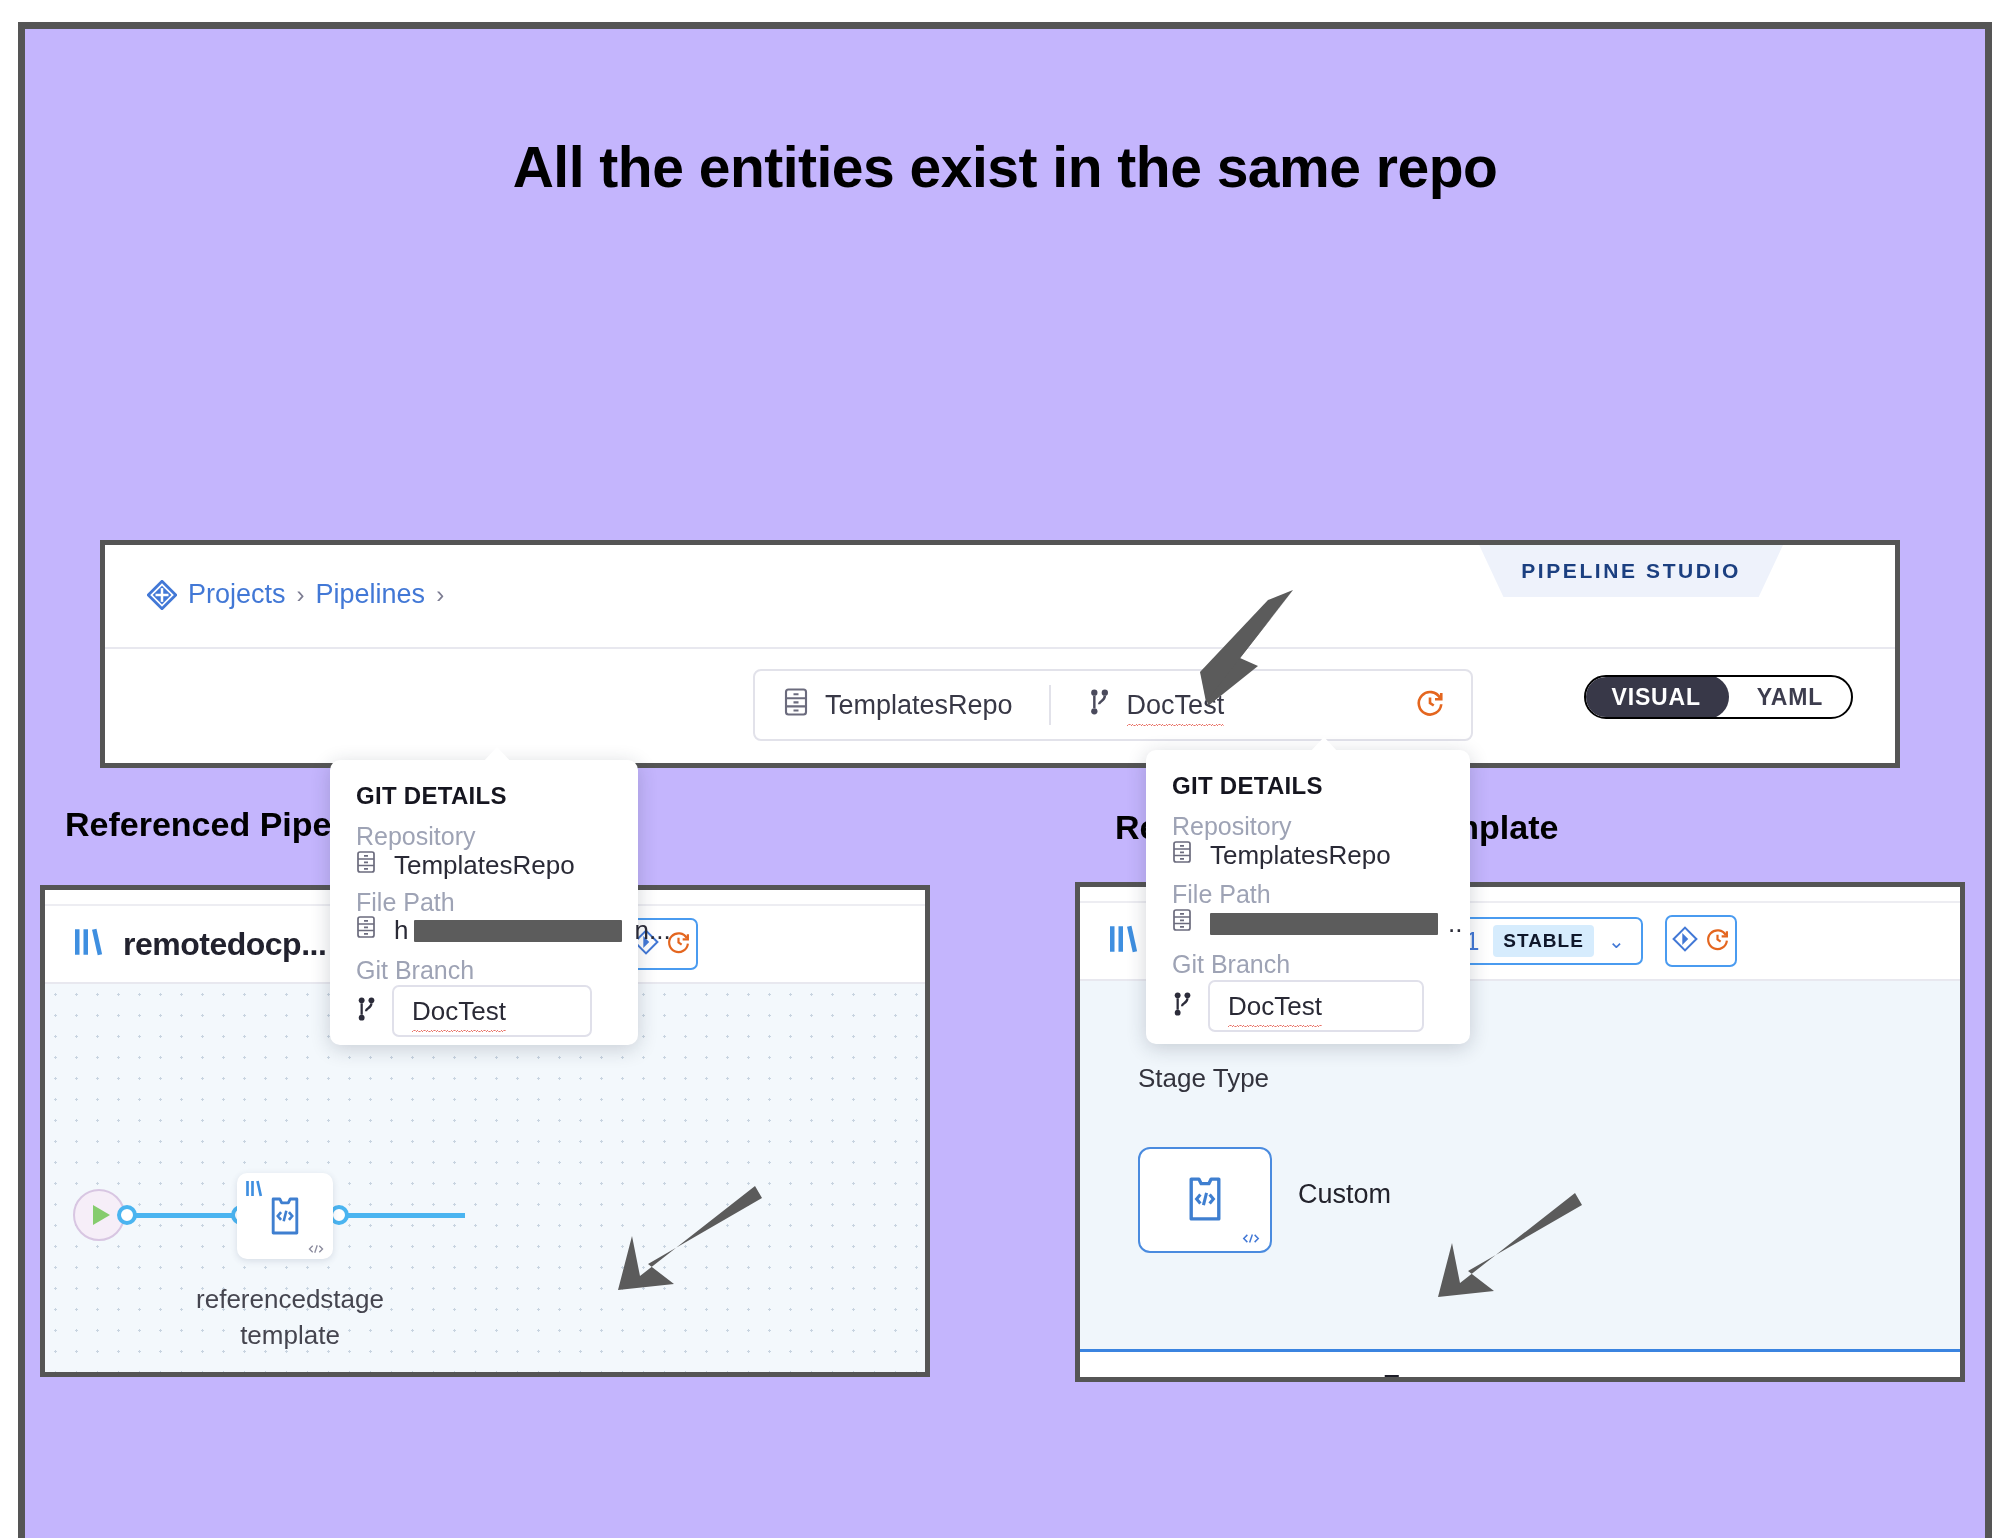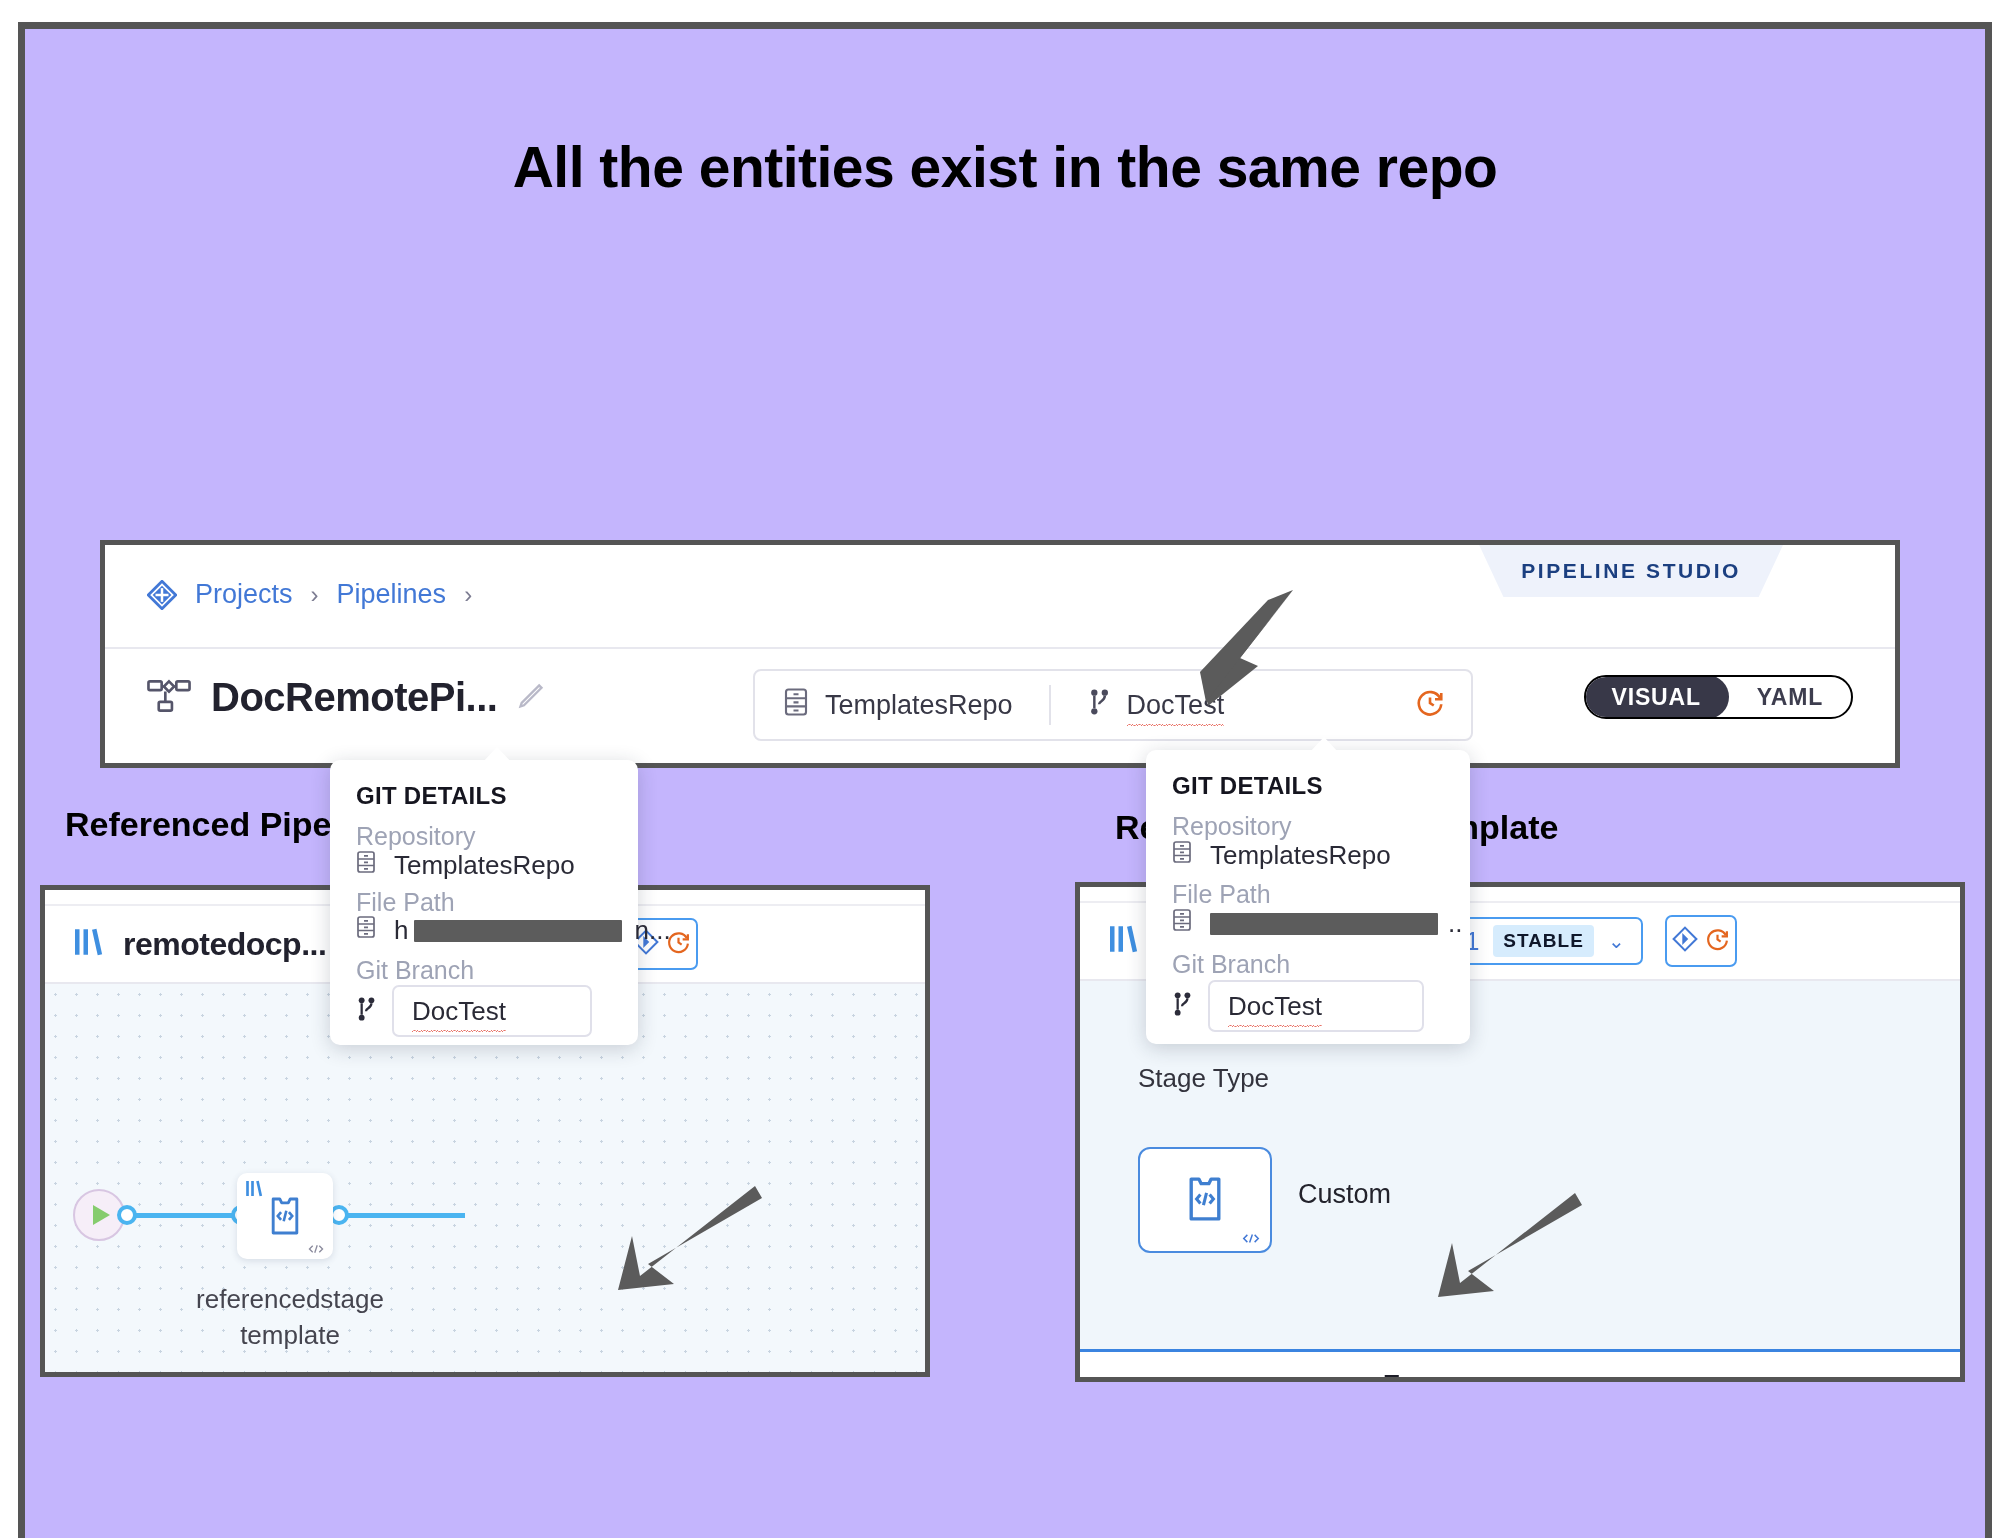--- a/index.html
+++ b/index.html
@@ -56,21 +56,21 @@
   }
   .rp-breadcrumb-bar {
     position: relative;
     height: 104px;
     border-bottom: 2px solid #e8e8ef;
     background: #ffffff;
   }
   .breadcrumb {
     position: absolute;
     left: 42px; top: 34px;
-    display: flex; align-items: center; gap: 18px;
+    display: flex; align-items: center; gap: 11px;
     font-size: 27px;
   }
   .bc-link { color: #4278d6; }
   .bc-sep  { color: #7d7d92; font-size: 24px; }
   .harness-logo { width: 30px; height: 30px; display:block; }
 
   .studio-badge {
     position: absolute;
     right: 112px; top: 0px;
     background: #eef2fb;
@@ -379,37 +379,20 @@
       </span>
       <span class="bc-link">Projects</span>
       <span class="bc-sep">›</span>
       <span class="bc-link">Pipelines</span>
       <span class="bc-sep">›</span>
     </div>
     <div class="studio-badge">PIPELINE STUDIO</div>
   </div>
 
   <div class="rp-toolbar">
-    <div class="rp-name-group">
-      <span>
-        <svg class="pipe-icon" viewBox="0 0 30 24">
-          <rect x="1" y="2" width="9" height="6" rx="1" fill="none" stroke="#55556a" stroke-width="1.8"></rect>
-          <rect x="20" y="2" width="9" height="6" rx="1" fill="none" stroke="#55556a" stroke-width="1.8"></rect>
-          <rect x="8" y="16" width="9" height="6" rx="1" fill="none" stroke="#55556a" stroke-width="1.8"></rect>
-          <path d="M15 2 L18.5 5.5 L15 9 L11.5 5.5 Z" fill="none" stroke="#55556a" stroke-width="1.8"></path>
-          <path d="M10 5.5 L11.5 5.5 M18.5 5.5 L20 5.5 M12.5 9 L12.5 16" fill="none" stroke="#55556a" stroke-width="1.8"></path>
-        </svg>
-      </span>
-      <span class="rp-name">DocRemotePi...</span>
-      <span>
-        <svg class="pencil-icon" viewBox="0 0 24 24">
-          <path d="M3 21 L6 20 L21 5 L19 3 L4 18 Z" fill="none" stroke="#b9b9c8" stroke-width="2"></path>
-        </svg>
-      </span>
-    </div>
 
     <div class="git-selector">
       <div class="gs-repo">
         <span>
           <svg class="repo-icon" viewBox="0 0 20 24">
             <rect x="2" y="2" width="16" height="20" rx="2" fill="none" stroke="#6b6b7d" stroke-width="1.7"></rect>
             <path d="M2 9 H18 M2 15.5 H18" stroke="#6b6b7d" stroke-width="1.7"></path>
             <path d="M8 5.8 H12 M8 12.3 H12 M8 18.8 H12" stroke="#6b6b7d" stroke-width="1.7"></path>
           </svg>
         </span>

